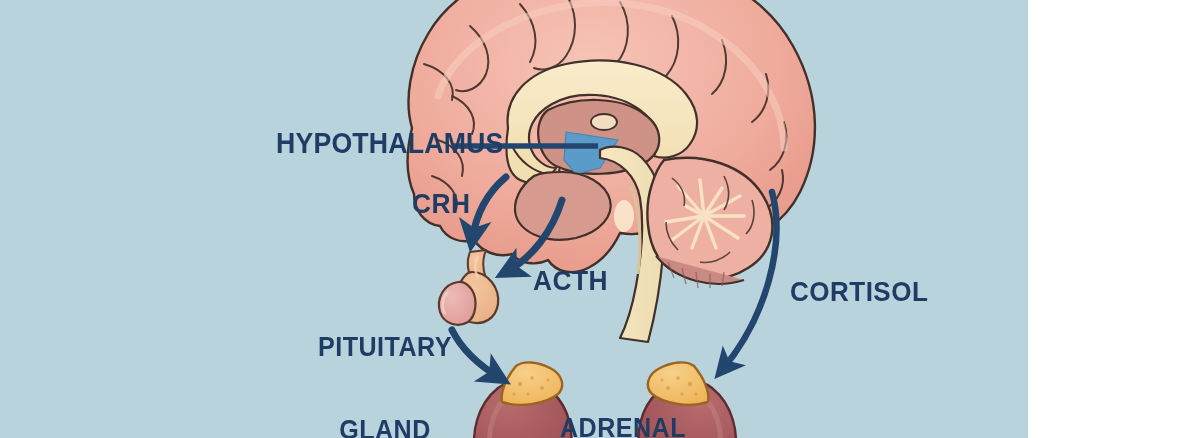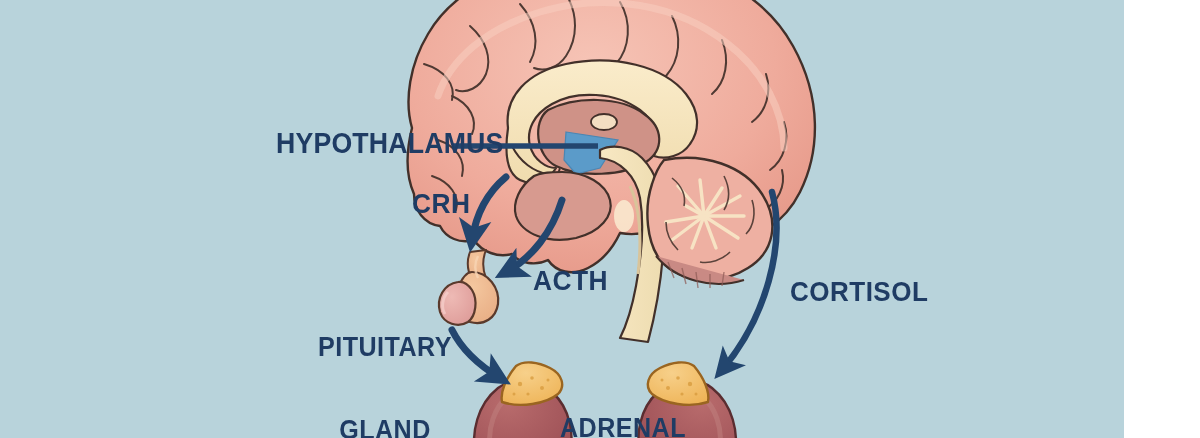--- a/index.html
+++ b/index.html
@@ -3,21 +3,21 @@
 <meta charset="utf-8">
 <title>HPA Axis Diagram</title>
 <style>
   html, body {
     margin: 0;
     padding: 0;
     background: #ffffff;
   }
   #stage {
     position: relative;
-    width: 1124px;
+    width: 1028px;
     height: 438px;
     overflow: hidden;
     font-family: "Liberation Sans", sans-serif;
   }
   #bg {
     position: absolute;
     inset: 0;
     background: #b8d3db;
   }
   #art {

